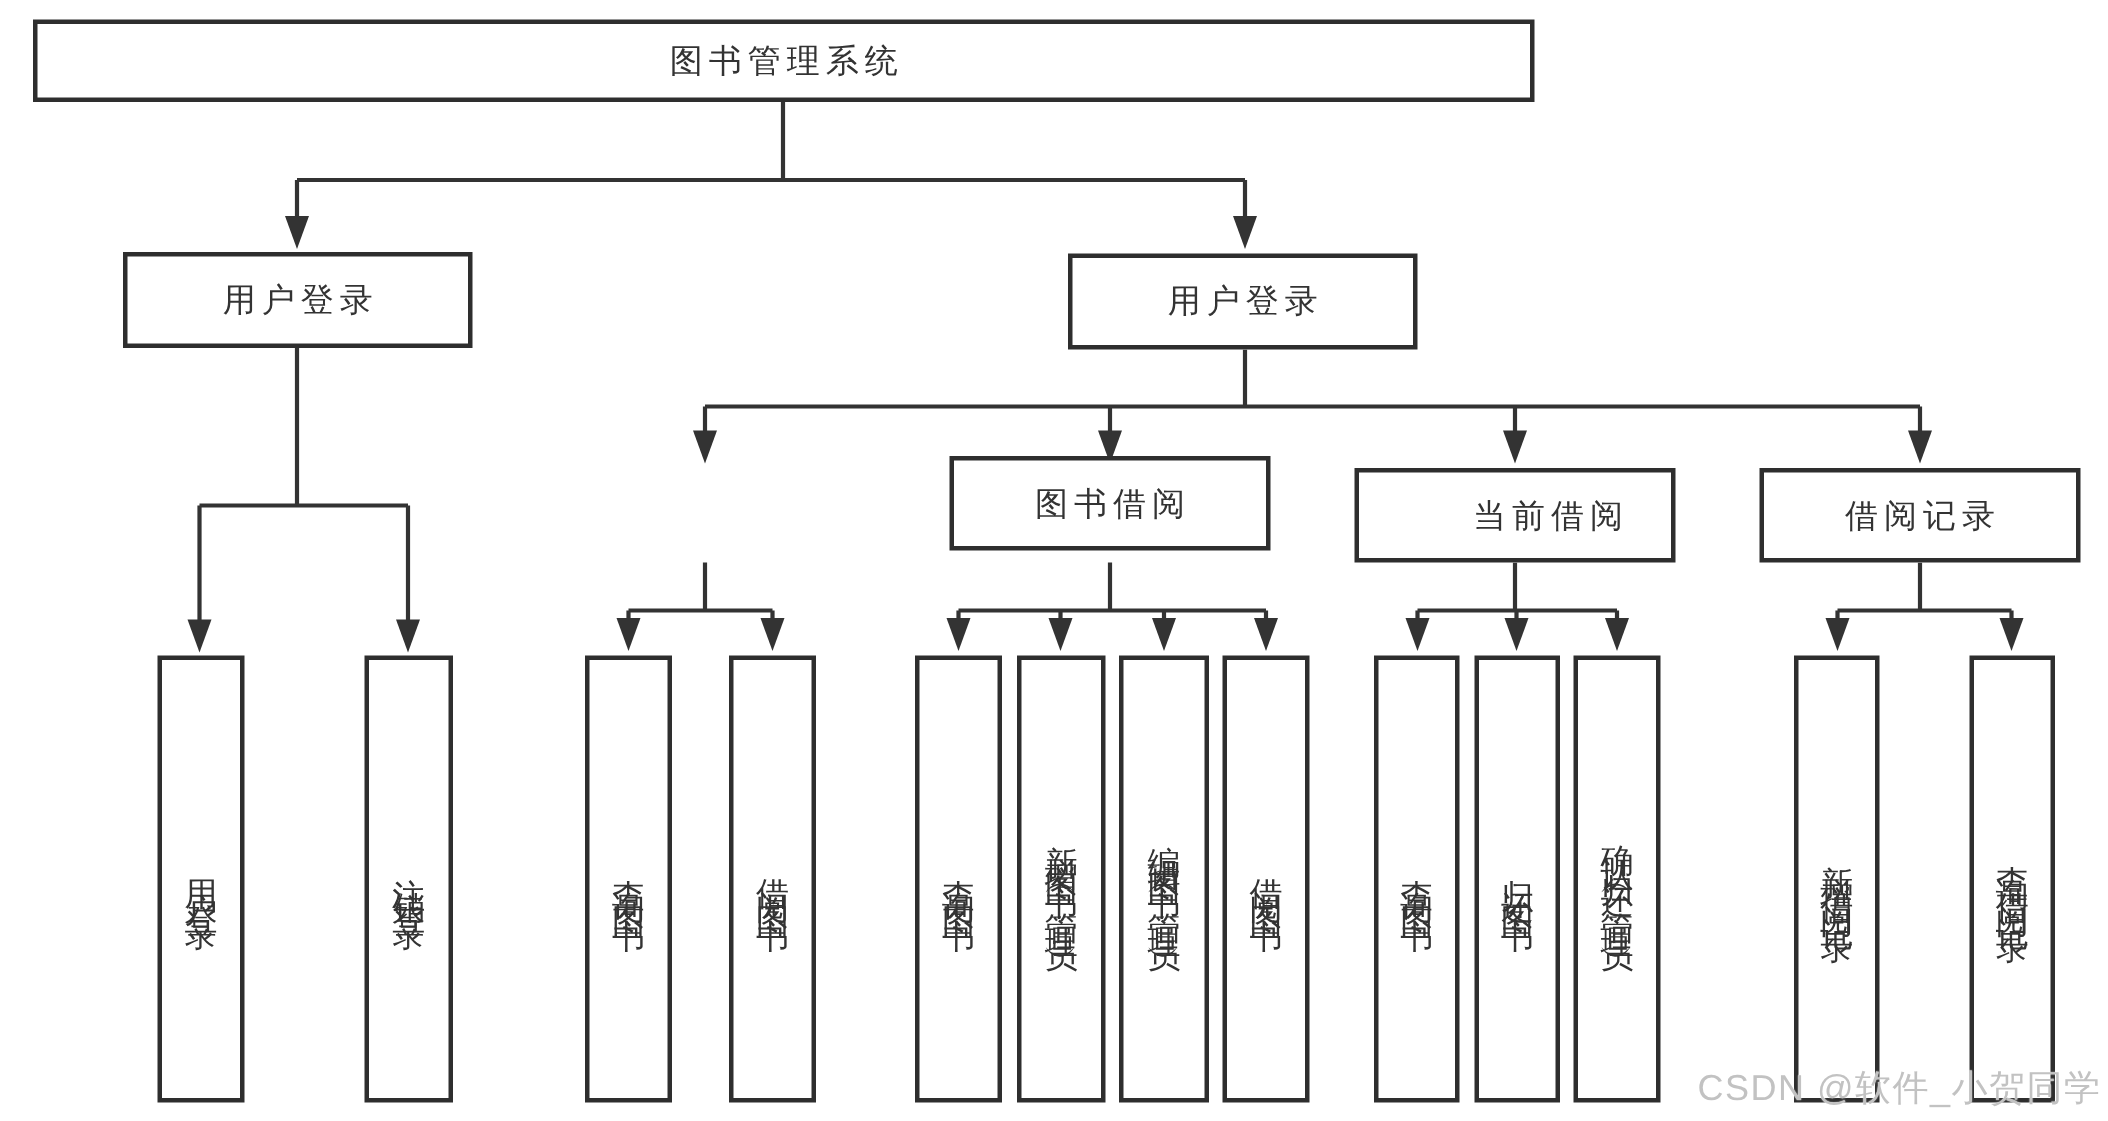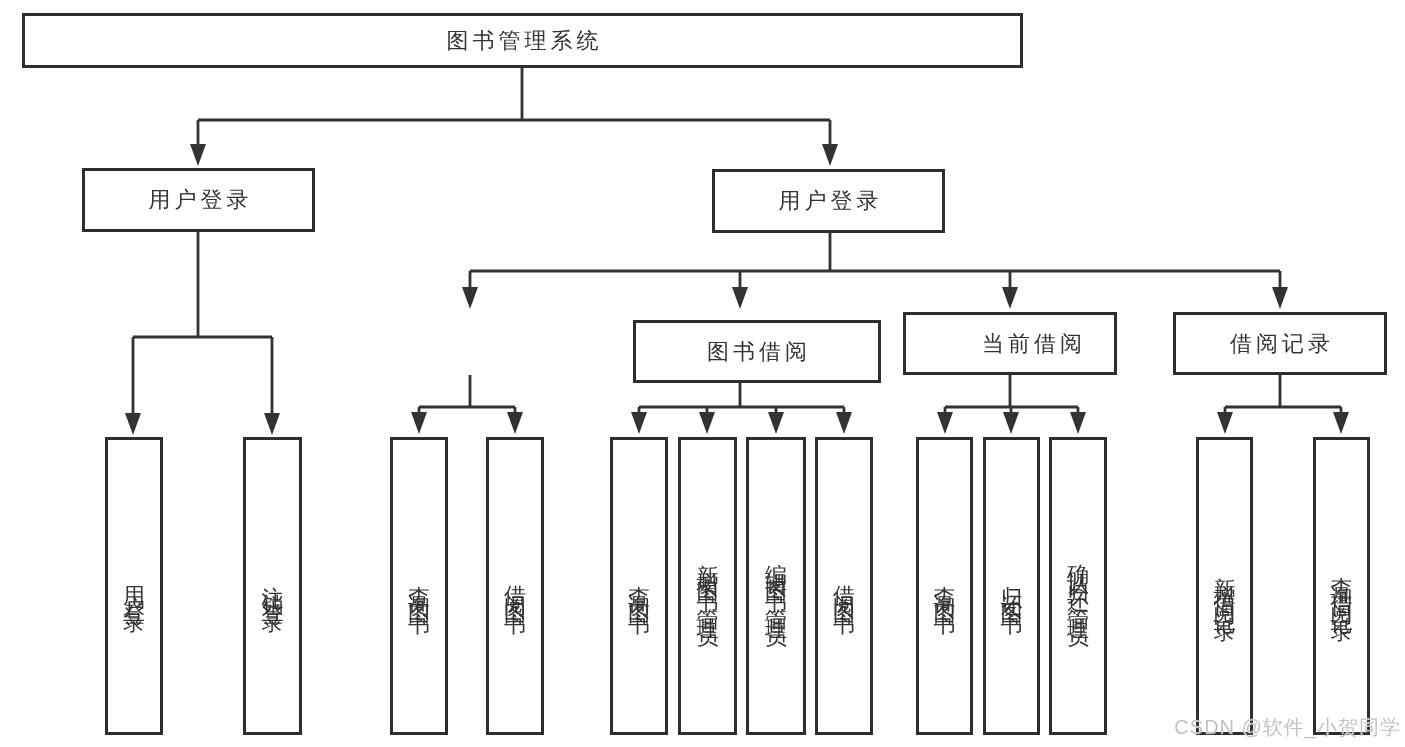--- a/index.html
+++ b/index.html
@@ -48,42 +48,42 @@
     letter-spacing: 9px;
     line-height: 1;
     font-size: 22px;
     color: #333333;
   }
   
   .n-root      { left: 22px;   top: 13px;  width: 1001px; height: 55px; }
   .n-user      { left: 82px;   top: 168px; width: 233px;  height: 64px; }
   .n-mgmt      { left: 712px;  top: 169px; width: 233px;  height: 64px; }
   .n-recommend { left: 363px;  top: 312px; width: 214px;  height: 63px; }
-  .n-borrow    { left: 633px;  top: 320px; width: 248px;  height: 63px; }
+  .n-borrow    { left: 633px;  top: 304px; width: 214px;  height: 63px; }
   .n-current   { left: 903px;  top: 312px; width: 214px;  height: 63px; padding-left: 44px; }
   .n-record    { left: 1173px; top: 312px; width: 214px;  height: 63px; }
   .l-ul      { left: 105px; }
   .l-logout  { left: 243px; width: 59px; }
   .l-nbr-q   { left: 390px; }
   .l-nbr-b   { left: 486px; }
   .l-bb-q    { left: 610px; }
   .l-bb-add  { left: 678px; width: 59px; }
   .l-bb-edit { left: 746px; width: 60px; }
   .l-bb-bor  { left: 815px; }
   .l-cb-q    { left: 916px; width: 57px; }
   .l-cb-ret  { left: 983px; width: 57px; }
   .l-cb-conf { left: 1049px; }
   .l-br-add  { left: 1196px; width: 57px; }
   .l-br-q    { left: 1313px; width: 57px; }
   #watermark {
     position: absolute;
     right: 4px;
     bottom: 6px;
     z-index: 5;
-    font-size: 20px;
+    font-size: 24px;
     letter-spacing: 1px;
     color: #c2c2c2;
     text-shadow: 0 0 1px #ffffff;
   }
 </style>
 </head>
 <body>
 
 <div id="stage">
 

